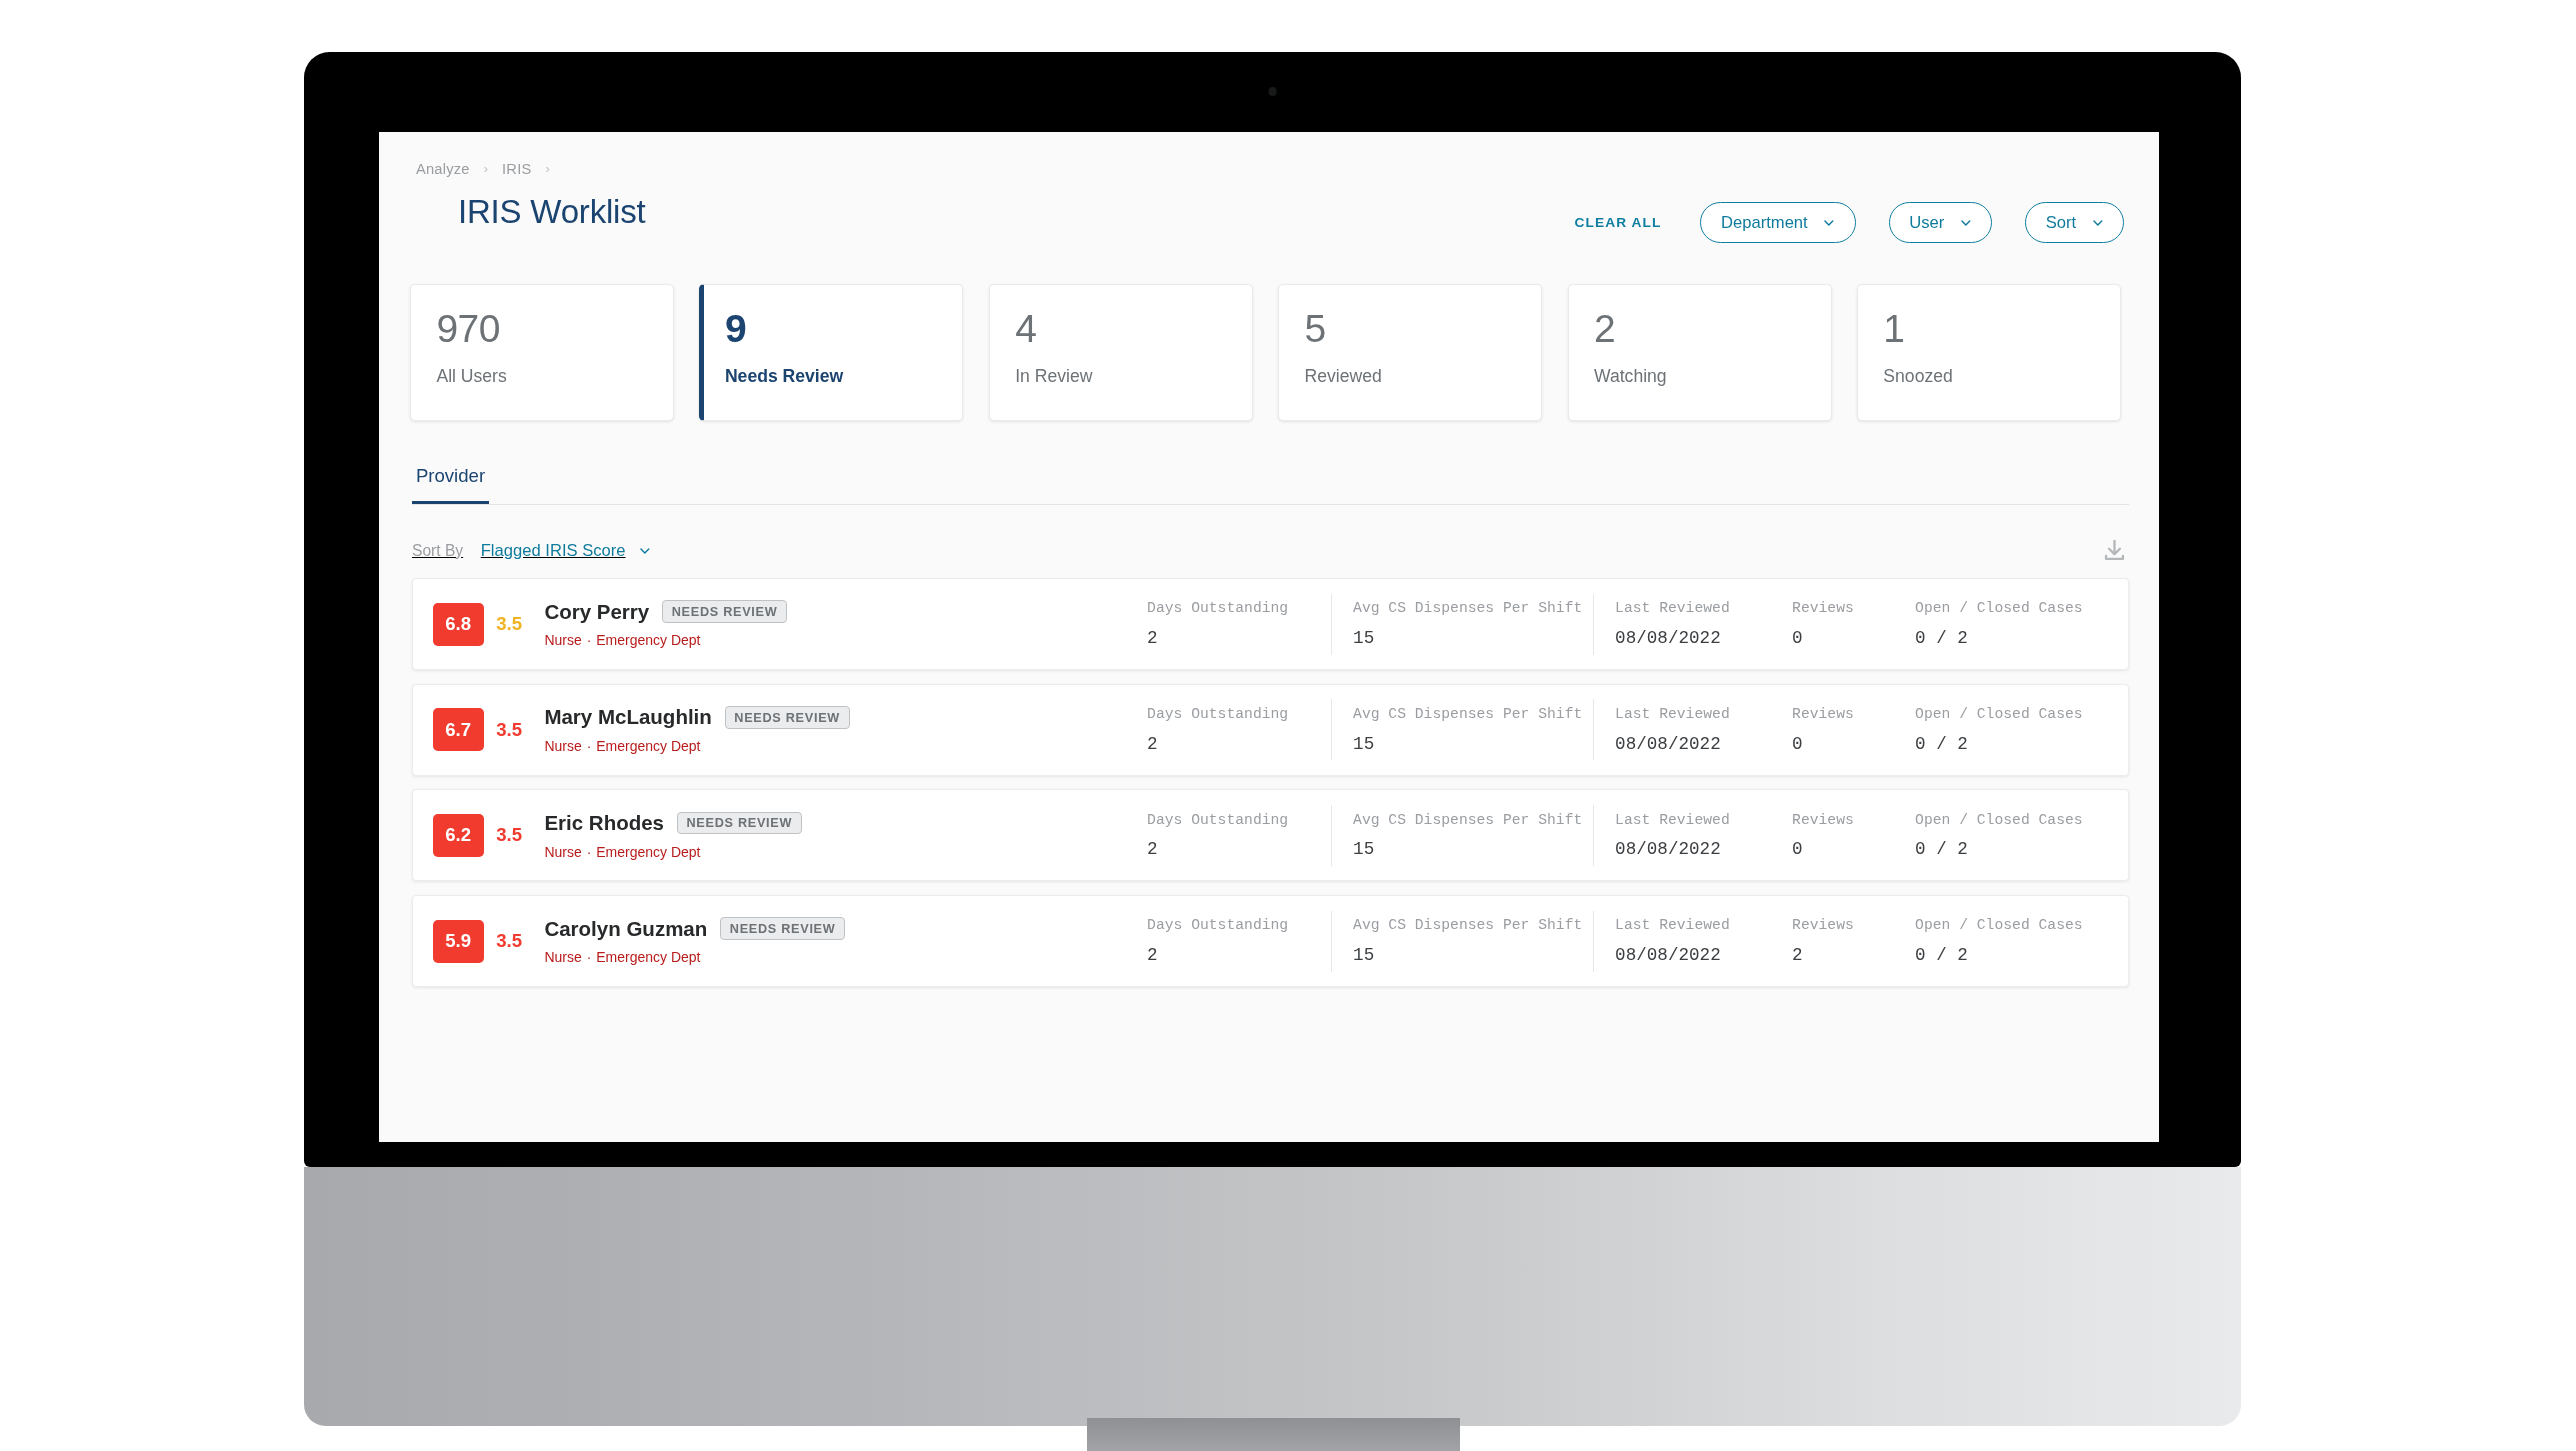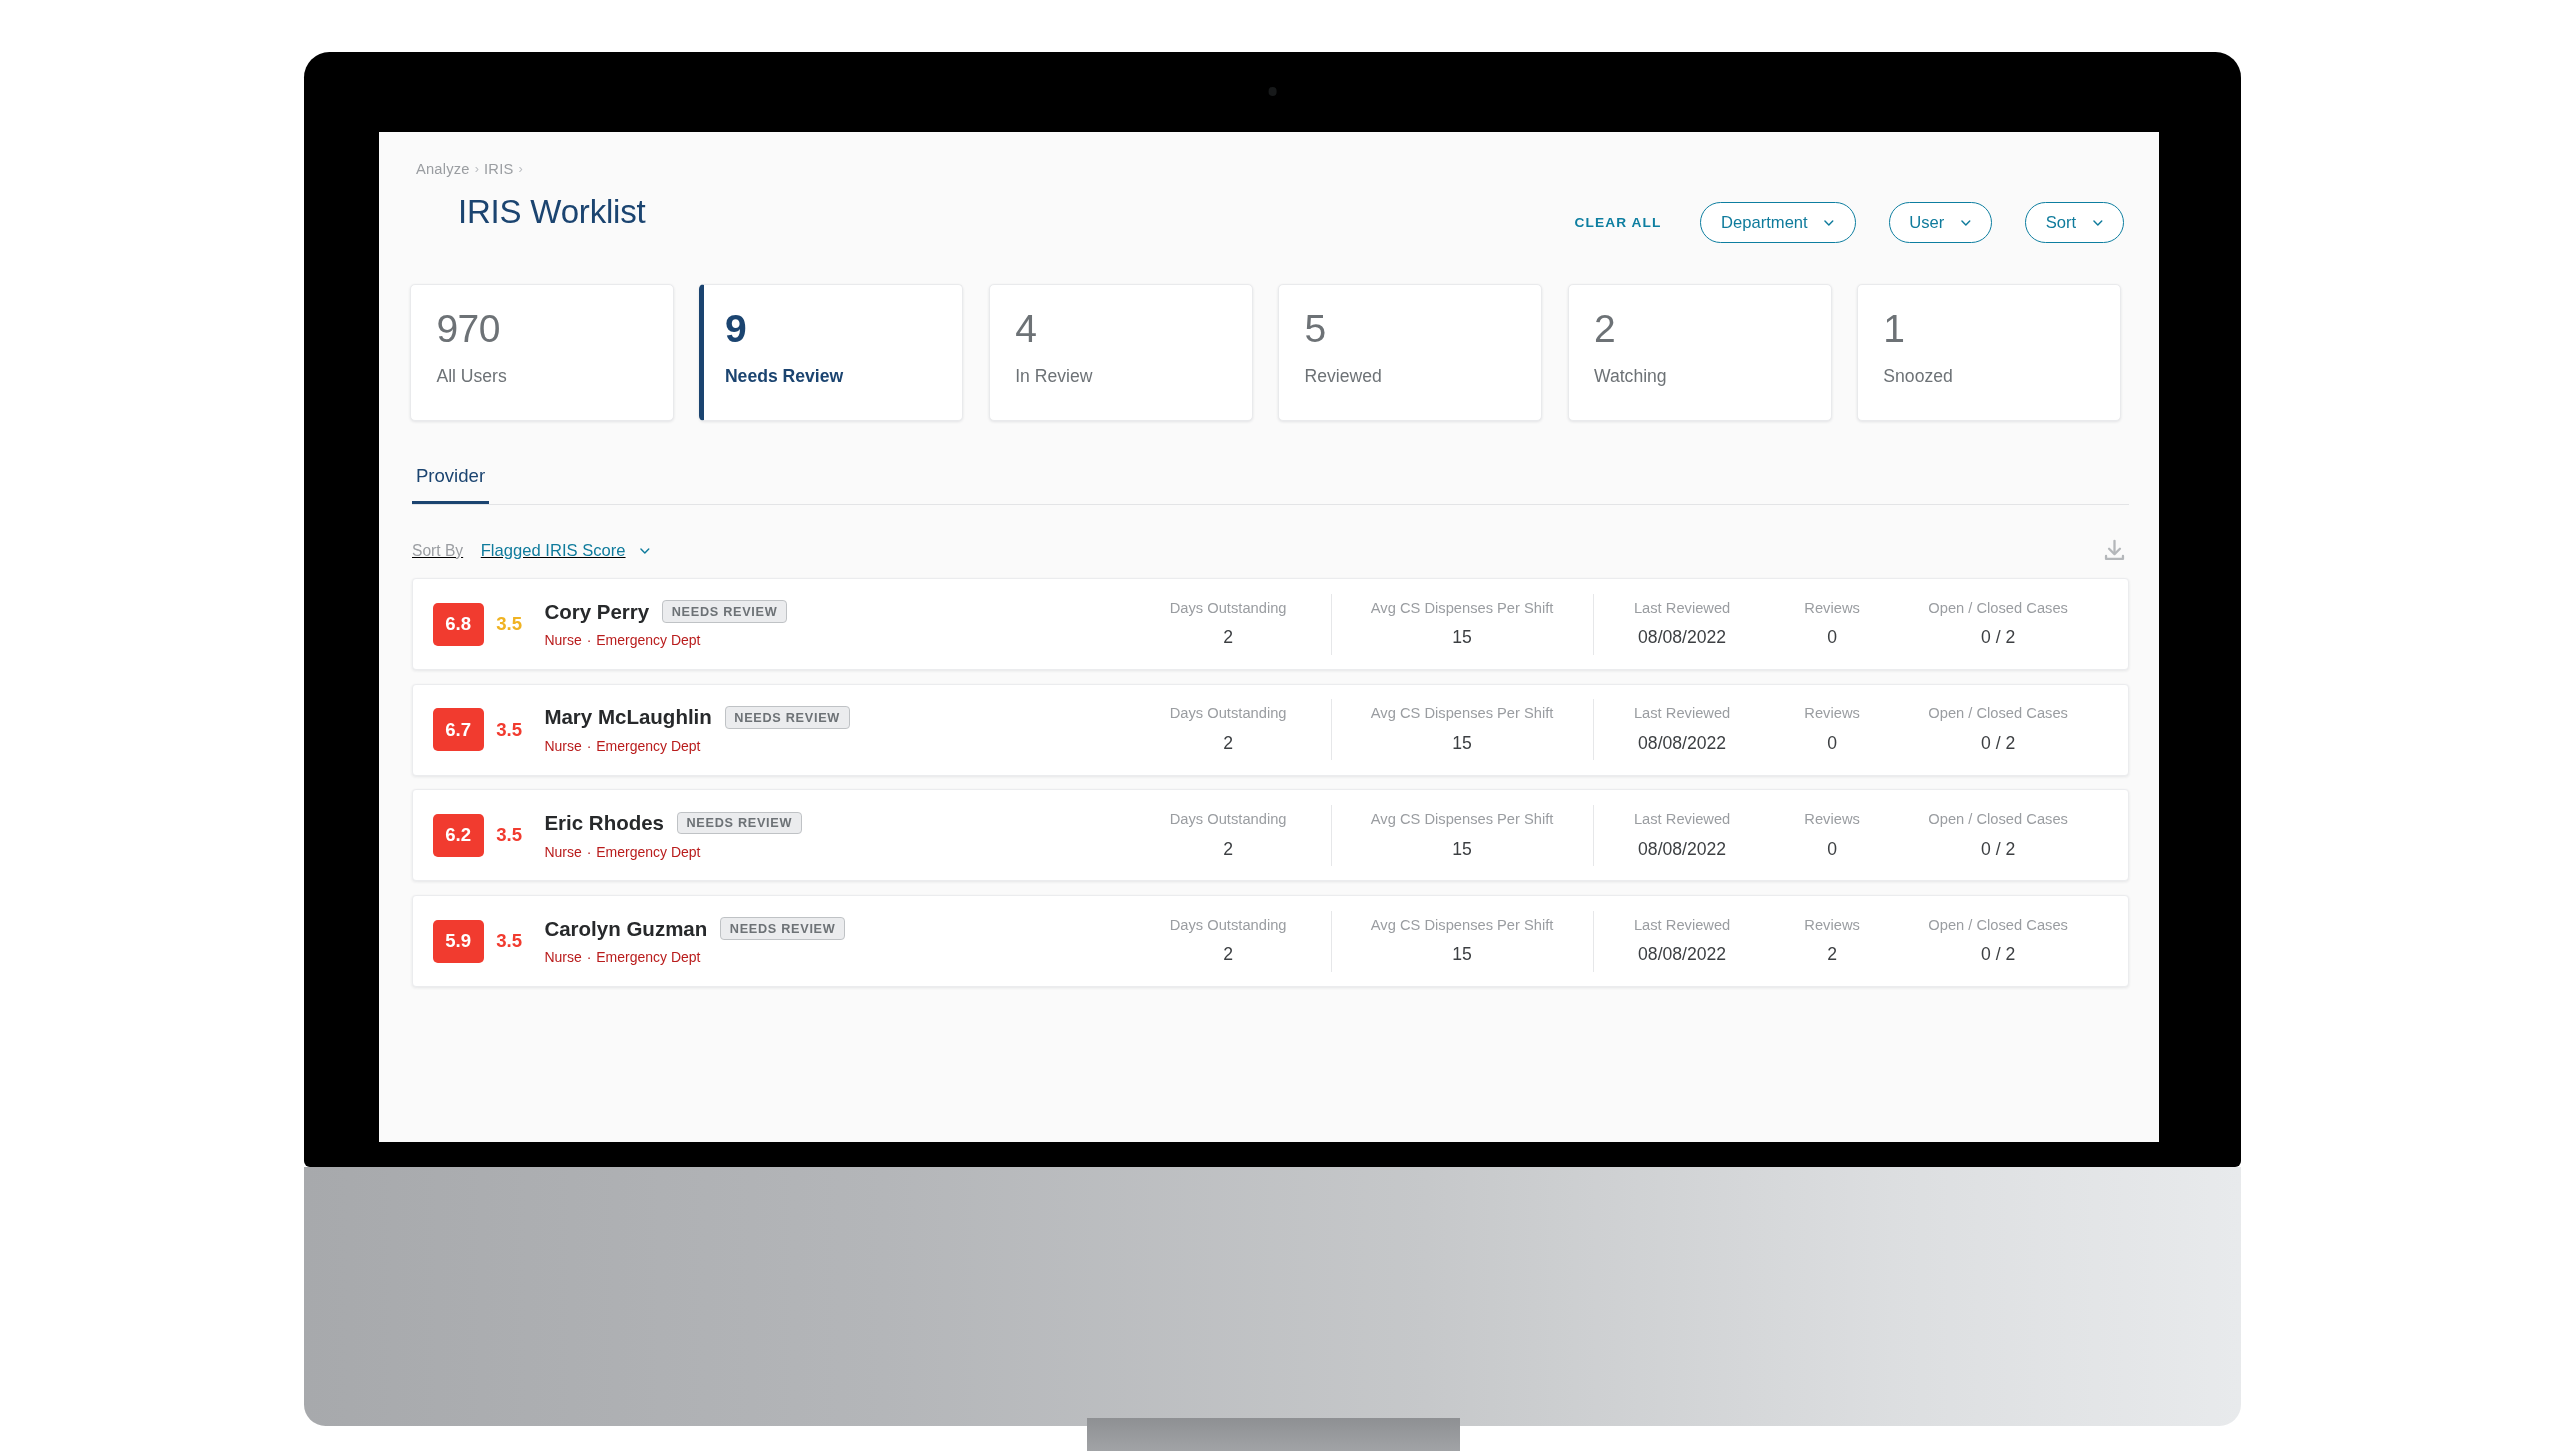--- a/index.html
+++ b/index.html
@@ -45,21 +45,21 @@
     position: absolute;
     left: 379px; top: 132px;
     width: 1780px; height: 1010px;
     background: #fafafa;
     overflow: hidden;
   }
 
   
   #breadcrumb {
     position: absolute; left: 37px; top: 29px;
-    display: flex; align-items: center; gap: 5px;
+    display: flex; align-items: center; gap: 14px;
     font-size: 14.7px; color: #9a9da1; letter-spacing: 0.2px;
   }
   #breadcrumb .sep { color: #bcbfc3; font-size: 12.7px; }
 
   
   #page-title {
     position: absolute; left: 35px; top: 61px;
     font-size: 33px; font-weight: normal;
     color: #1b4470; letter-spacing: -0.2px; margin-left: 44px;
   }
@@ -185,23 +185,24 @@
     white-space: nowrap;
   }
   .identity .meta {
     margin-top: 8.8px; font-size: 14px; color: #b91c1c;
   }
   .identity .meta .dot { margin: 0 4.9px; }
 
   .metrics { display: flex; align-items: stretch; margin-left: auto; }
   .metric {
     display: flex; flex-direction: column;
-    align-items: center; justify-content: center;
+    align-items: flex-start; justify-content: center;
     padding: 0 21.5px;
     height: 61px;
+    font-family: Liberation Mono, monospace;
   }
   .metric.bordered { border-left: 1px solid #e6e7e9; }
   .metric .m-label { font-size: 14.7px; color: #9a9da1; white-space: nowrap; }
   .metric .m-value { margin-top: 11.7px; font-size: 17.6px; color: #3c3f42; }
   .metric.w-days   { width: 205px; }
   .metric.w-avg    { width: 262px; }
   .metric.w-last   { width: 178px; }
   .metric.w-rev    { width: 123px; }
   .metric.w-cases  { width: 209px; }
 </style>

